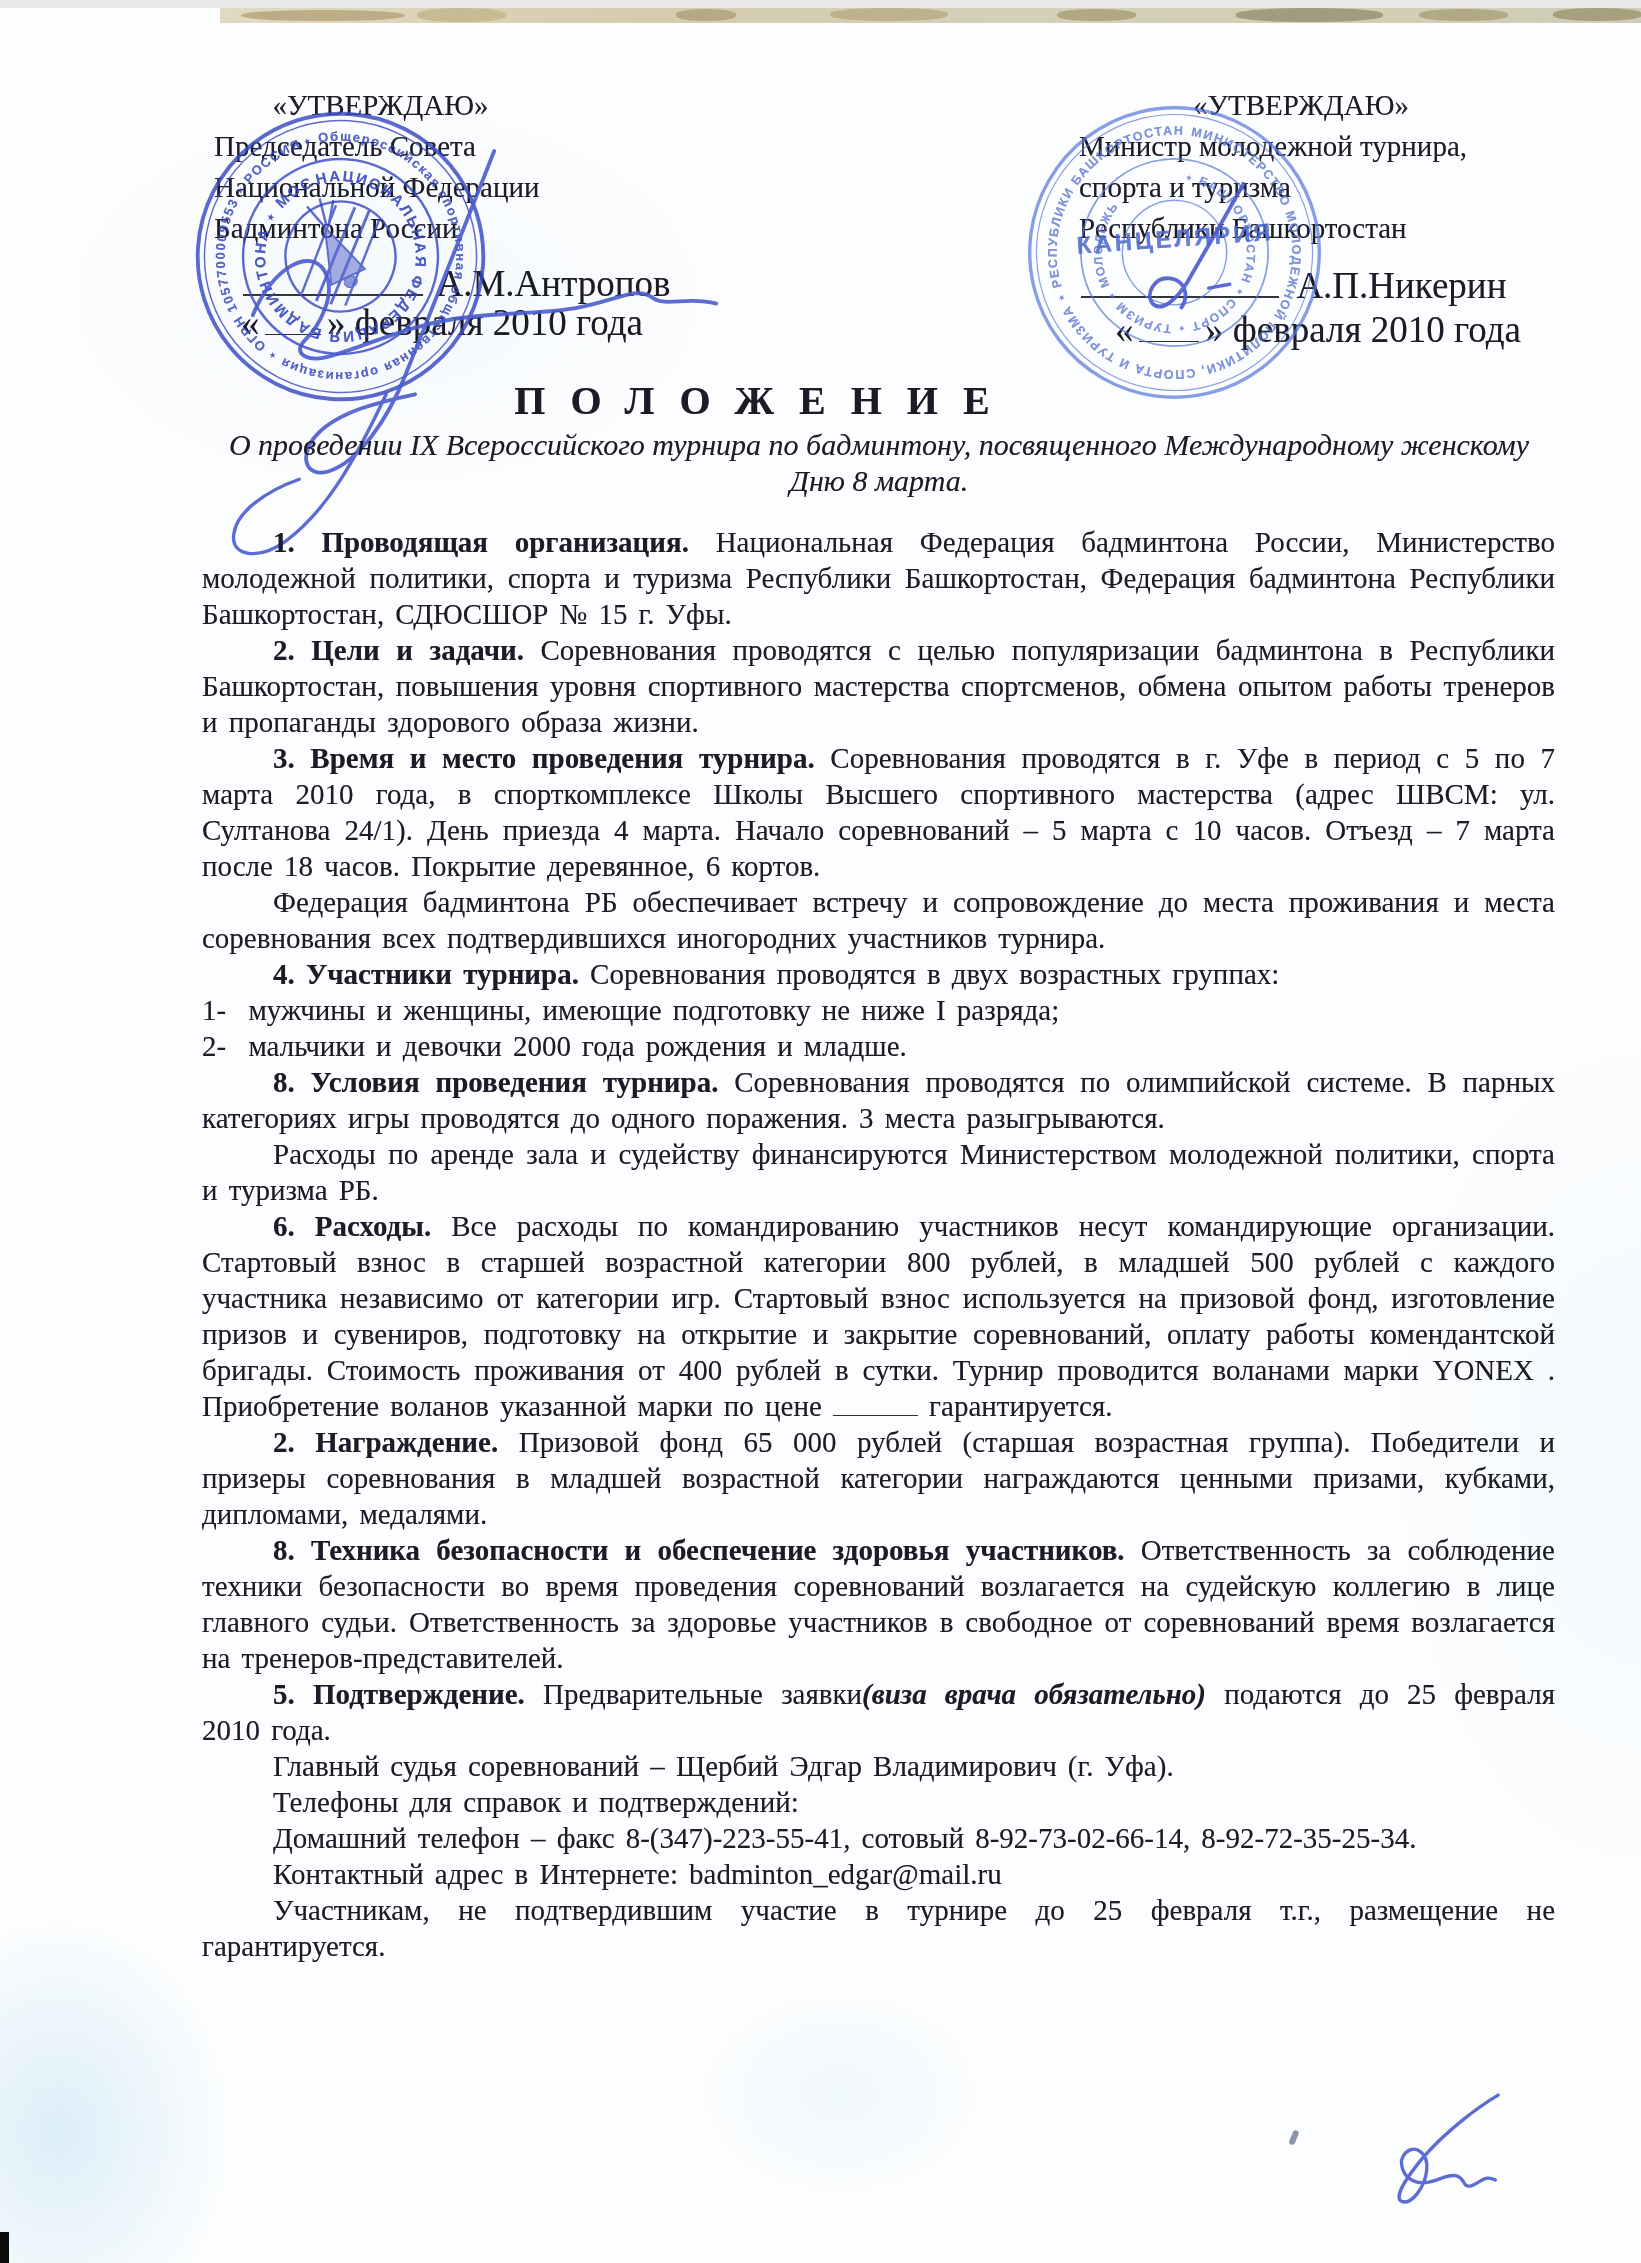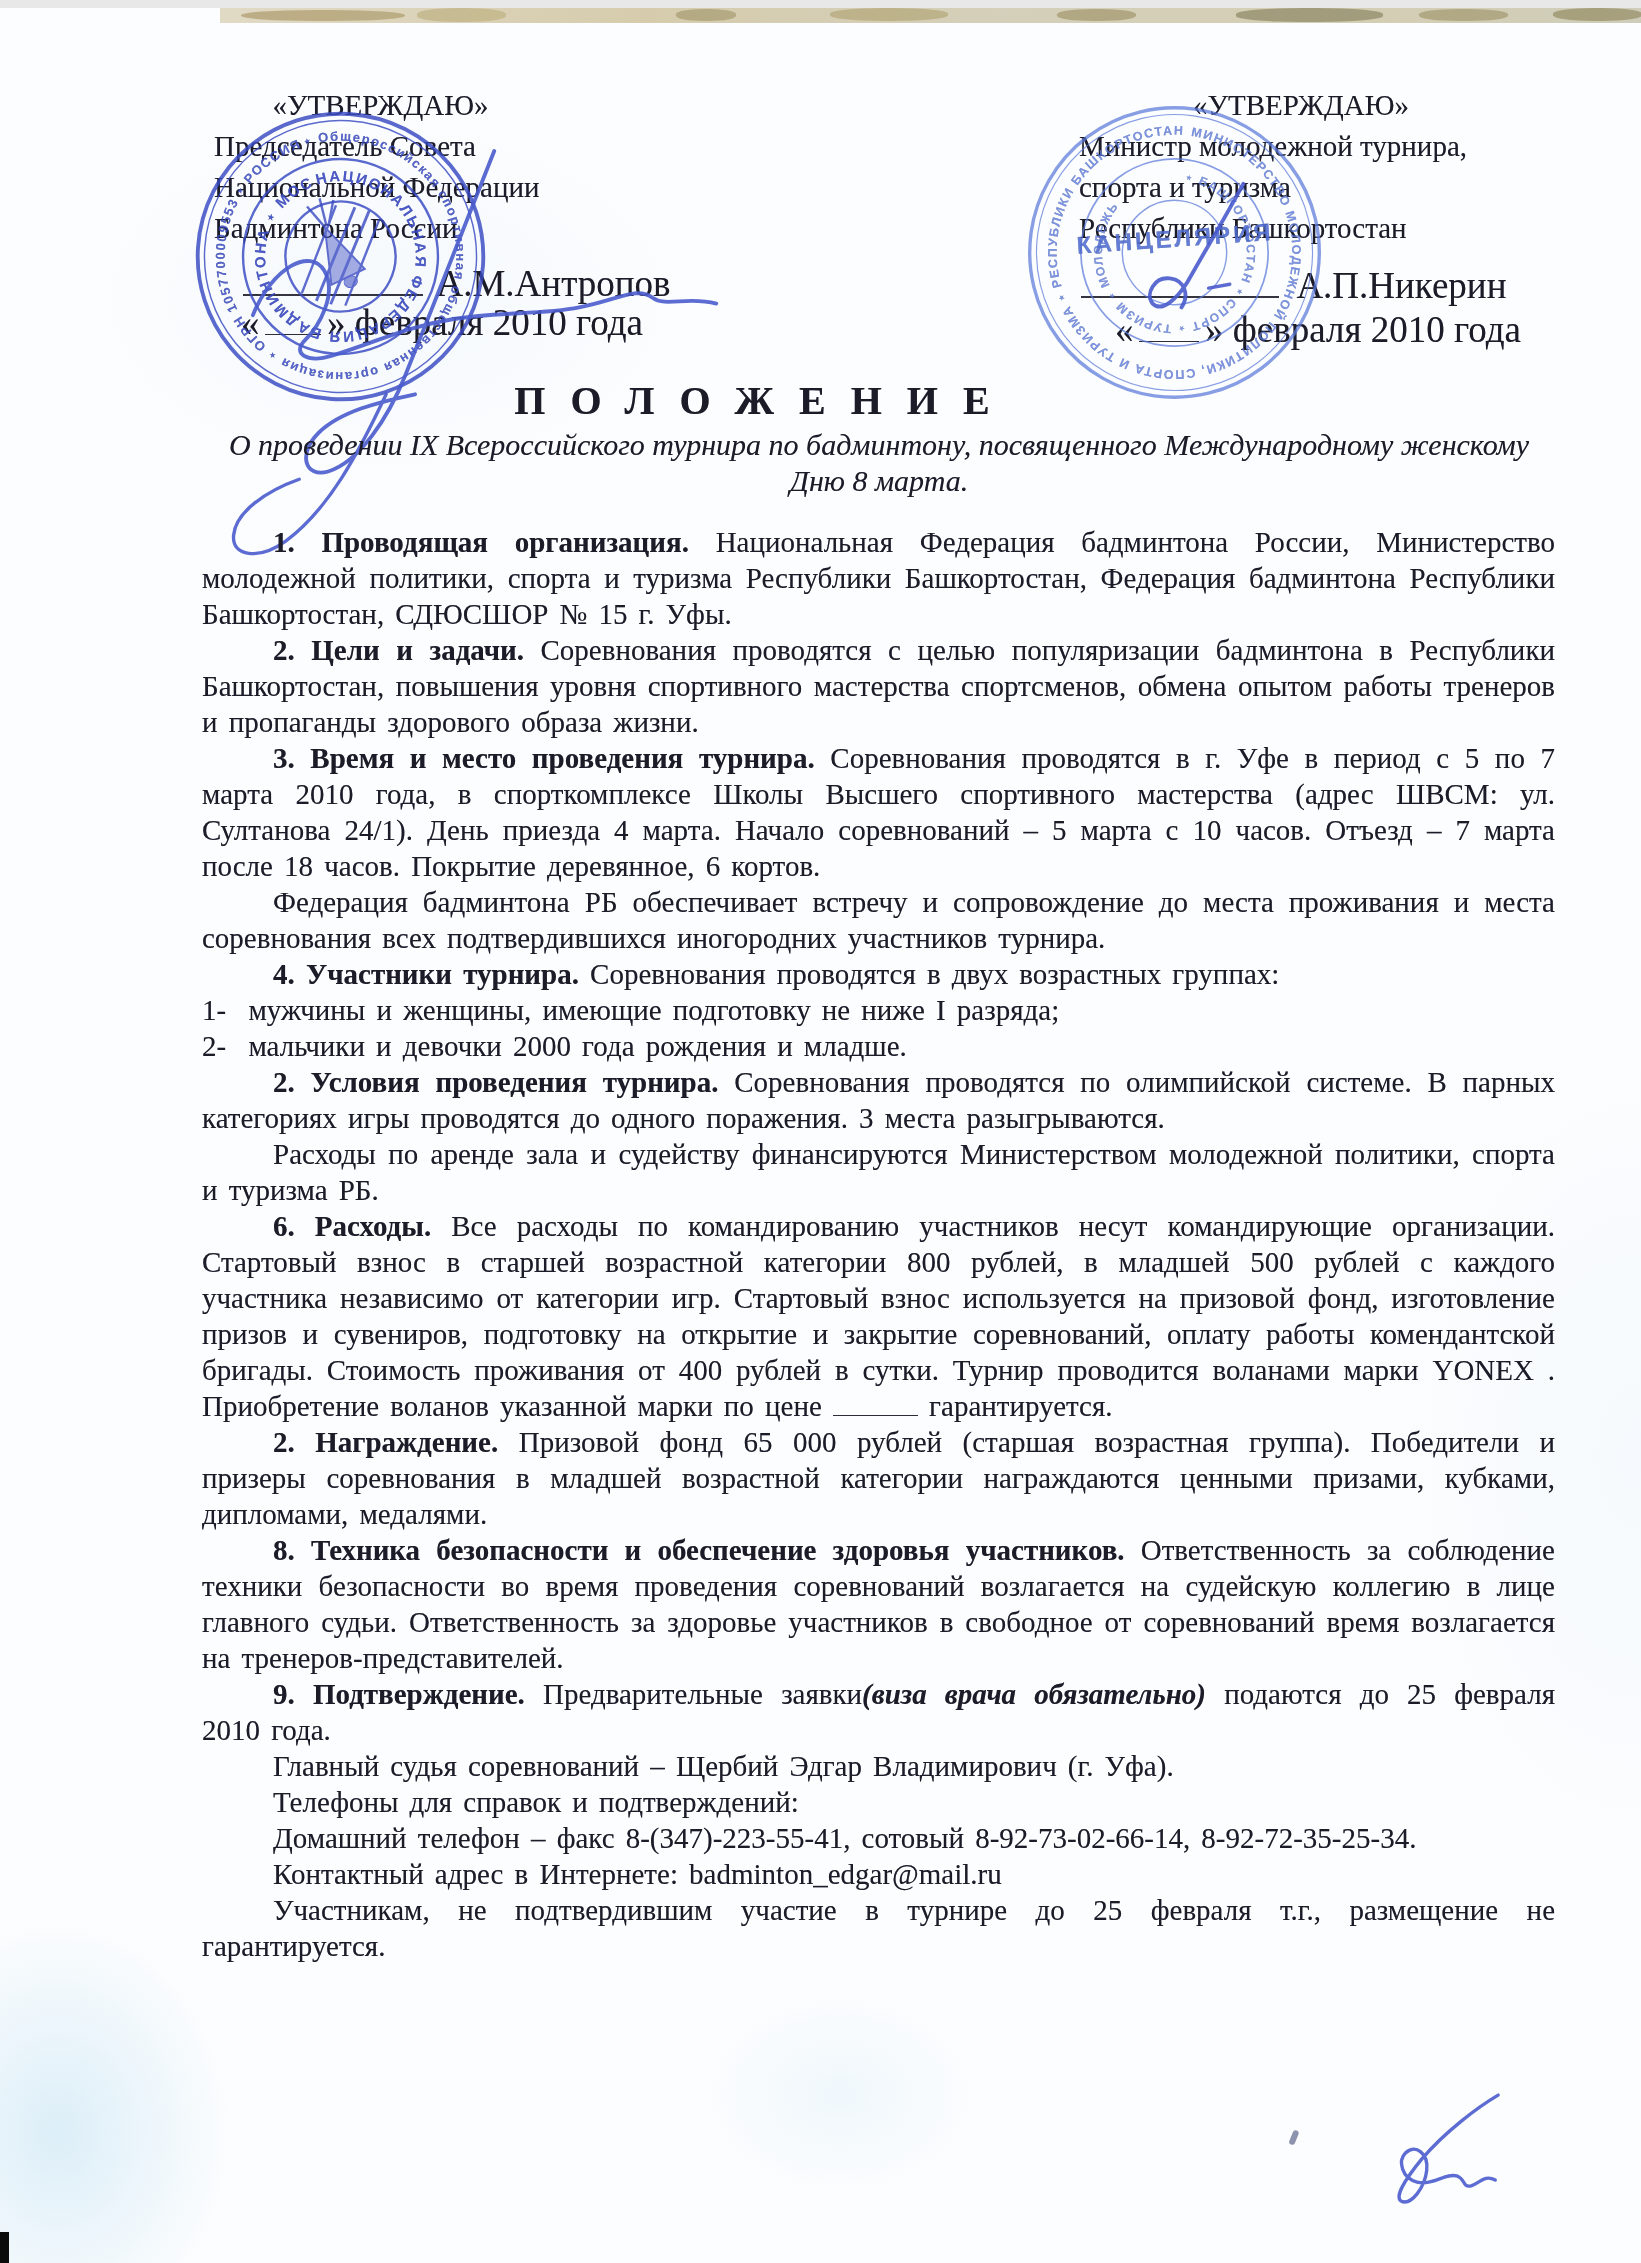--- a/index.html
+++ b/index.html
@@ -161,26 +161,26 @@
   <div class="subtitle">О проведении IX Всероссийского турнира по бадминтону, посвященного Международному женскому Дню 8 марта.</div>
 
   <div class="body">
     <p><b>1. Проводящая организация.</b><span> Национальная Федерация бадминтона России, Министерство молодежной политики, спорта и туризма Республики Башкортостан, Федерация бадминтона Республики Башкортостан, СДЮСШОР № 15 г. Уфы.</span></p>
     <p><b>2. Цели и задачи.</b><span> Соревнования проводятся с целью популяризации бадминтона в Республики Башкортостан, повышения уровня спортивного мастерства спортсменов, обмена опытом работы тренеров и пропаганды здорового образа жизни.</span></p>
     <p><b>3. Время и место проведения турнира.</b><span> Соревнования проводятся в г. Уфе в период с 5 по 7 марта 2010 года, в спорткомплексе Школы Высшего спортивного мастерства (адрес ШВСМ: ул. Султанова 24/1). День приезда 4 марта. Начало соревнований – 5 марта с 10 часов. Отъезд – 7 марта после 18 часов. Покрытие деревянное, 6 кортов.</span></p>
     <p><span>Федерация бадминтона РБ обеспечивает встречу и сопровождение до места проживания и места соревнования всех подтвердившихся иногородних участников турнира.</span></p>
     <p><b>4. Участники турнира.</b><span> Соревнования проводятся в двух возрастных группах:</span></p>
     <p class="flush">1-&nbsp; мужчины и женщины, имеющие подготовку не ниже I разряда;</p>
     <p class="flush">2-&nbsp; мальчики и девочки 2000 года рождения и младше.</p>
-    <p><b>2. Условия проведения турнира.</b><span> Соревнования проводятся по олимпийской системе. В парных категориях игры проводятся до одного поражения. 3 места разыгрываются.</span></p>
+    <p><b>8. Условия проведения турнира.</b><span> Соревнования проводятся по олимпийской системе. В парных категориях игры проводятся до одного поражения. 3 места разыгрываются.</span></p>
     <p><span>Расходы по аренде зала и судейству финансируются Министерством молодежной политики, спорта и туризма РБ.</span></p>
     <p><b>6. Расходы.</b><span> Все расходы по командированию участников несут командирующие организации. Стартовый взнос в старшей возрастной категории 800 рублей, в младшей 500 рублей с каждого участника независимо от категории игр. Стартовый взнос используется на призовой фонд, изготовление призов и сувениров, подготовку на открытие и закрытие соревнований, оплату работы комендантской бригады. Стоимость проживания от 400 рублей в сутки. Турнир проводится воланами марки YONEX . Приобретение воланов указанной марки по цене</span> <span class="blank88"></span><span> гарантируется.</span></p>
     <p><b>2. Награждение.</b><span> Призовой фонд 65 000 рублей (старшая возрастная группа). Победители и призеры соревнования в младшей возрастной категории награждаются ценными призами, кубками, дипломами, медалями.</span></p>
     <p><b>8. Техника безопасности и обеспечение здоровья участников.</b><span> Ответственность за соблюдение техники безопасности во время проведения соревнований возлагается на судейскую коллегию в лице главного судьи. Ответственность за здоровье участников в свободное от соревнований время возлагается на тренеров-представителей.</span></p>
-    <p><b>9. Подтверждение.</b><span> Предварительные заявки</span><b><i>(виза врача обязательно)</i></b><span> подаются до 25 февраля 2010 года.</span></p>
+    <p><b>5. Подтверждение.</b><span> Предварительные заявки</span><b><i>(виза врача обязательно)</i></b><span> подаются до 25 февраля 2010 года.</span></p>
     <p>Главный судья соревнований – Щербий Эдгар Владимирович (г. Уфа).</p>
     <p>Телефоны для справок и подтверждений:</p>
     <p>Домашний телефон – факс 8-(347)-223-55-41, сотовый 8-92-73-02-66-14, 8-92-72-35-25-34.</p>
     <p>Контактный адрес в Интернете: badminton_edgar@mail.ru</p>
     <p>Участникам, не подтвердившим участие в турнире до 25 февраля т.г., размещение не гарантируется.</p>
   </div>
 
 
   <div class="tick"></div>
   <div class="corner-mark"></div>

